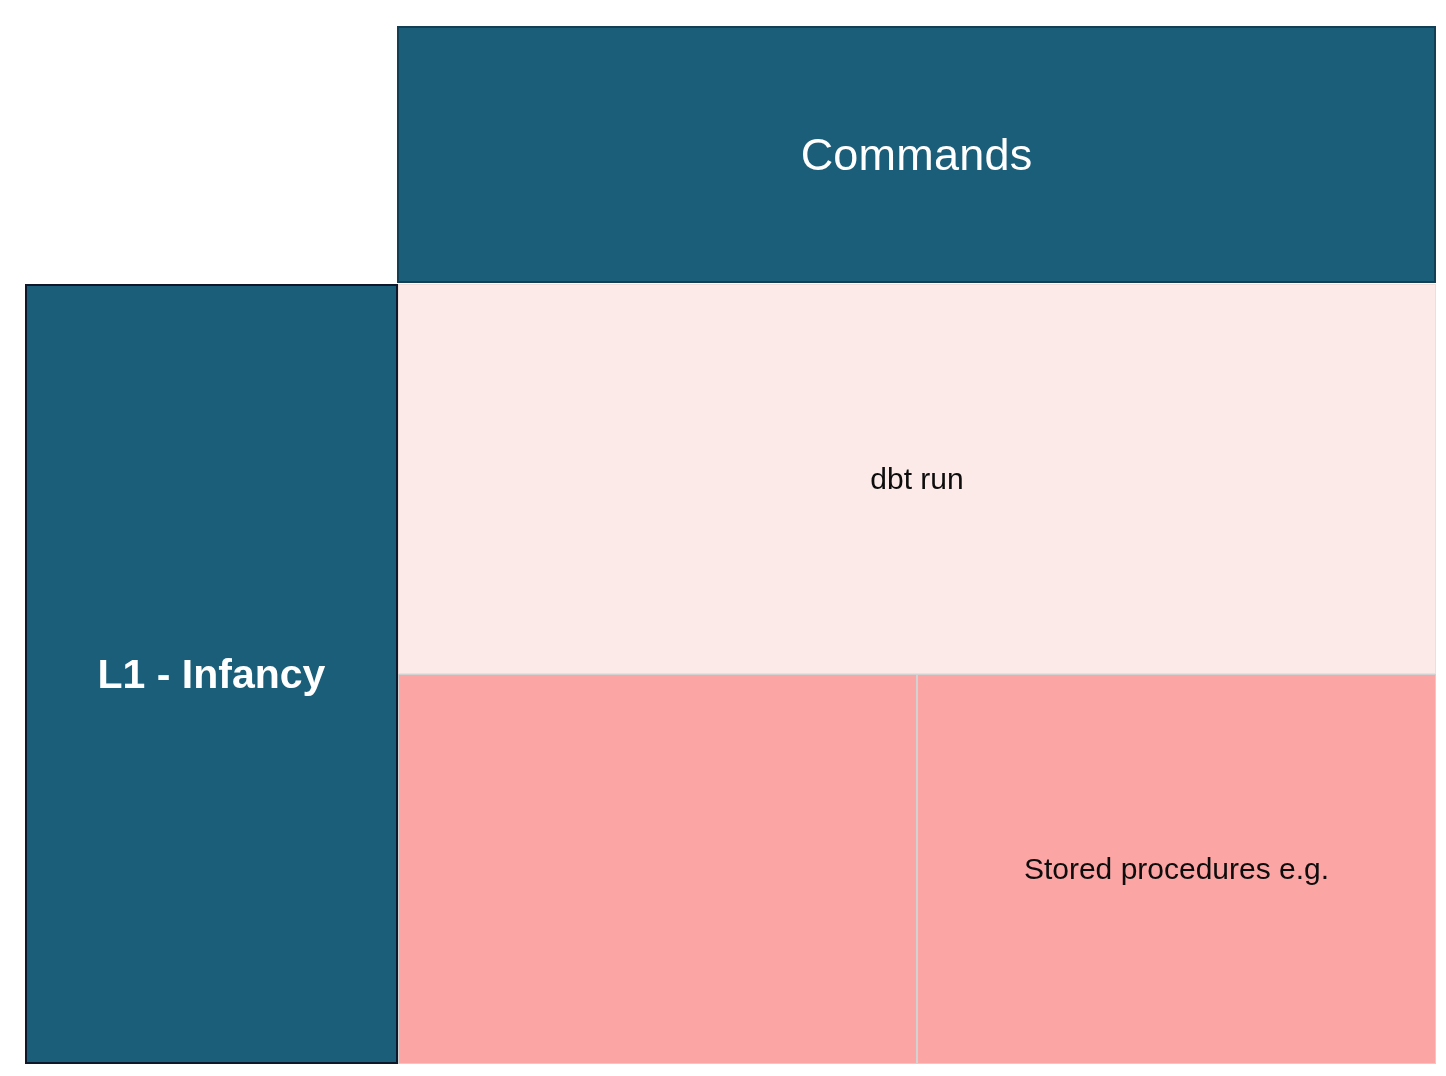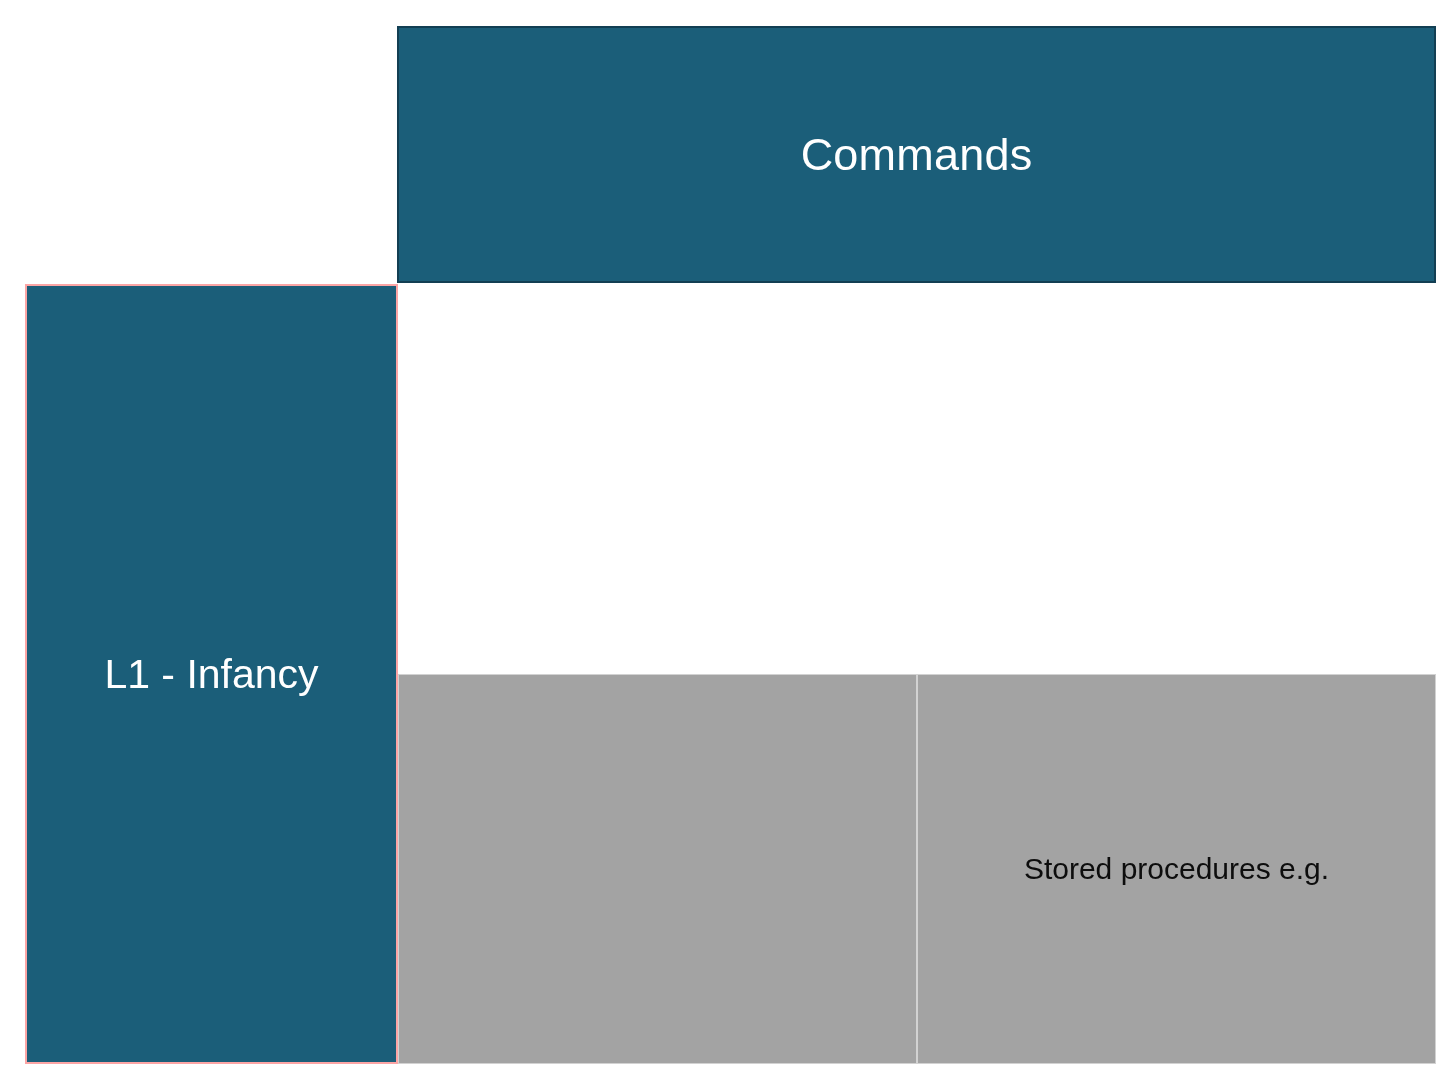--- a/index.html
+++ b/index.html
@@ -55,28 +55,28 @@
     top: 284px;
     width: 373px;
     height: 780px;
     display: flex;
     flex-direction: column;
     box-sizing: border-box;
   }
   .row-header {
     flex: 1 1 0;
     background: #1B5E79;
-    border: 2px solid #fca5a5;
+    border: 2px solid #0f172a;
     box-sizing: border-box;
     display: flex;
     align-items: center;
     justify-content: center;
     color: #ffffff;
     font-size: 41px;
-    font-weight: 400;
+    font-weight: 700;
   }
   .row-header + .row-header {
     border-top-width: 2px;
   }
 
   
   .body-grid {
     position: absolute;
     left: 398px;
     top: 284px;
@@ -102,21 +102,21 @@
     color: #0D0D0D;
     font-size: 30px;
     line-height: 1.28;
     padding: 6px 26px;
   }
   .body-cell.tone-pink {
     background: #FBEAE7;
     border-color: #F0DDD9;
   }
   .body-cell.tone-white {
-    background: #a3a3a3;
+    background: #fca5a5;
     border-color: #D2D2D2;
   }
   .cell-text {
     display: block;
     max-width: 100%;
   }
   .cell-text:empty {
     display: none;
   }
 </style>
@@ -129,20 +129,23 @@
     <div class="col-header">Commands</div>
   </div>
 
   <div class="row-header-col">
     <div class="row-header">L1 - Infancy</div>
   </div>
 
   <div class="body-grid">
 
     <div class="body-row">
+      <div class="body-cell tone-pink">
+        <span class="cell-text">dbt run</span>
+      </div>
     </div>
 
     <div class="body-row">
       <div class="body-cell tone-white">
         
       </div>
       <div class="body-cell tone-white">
         <span class="cell-text">Stored procedures e.g.</span>
       </div>
     </div>

